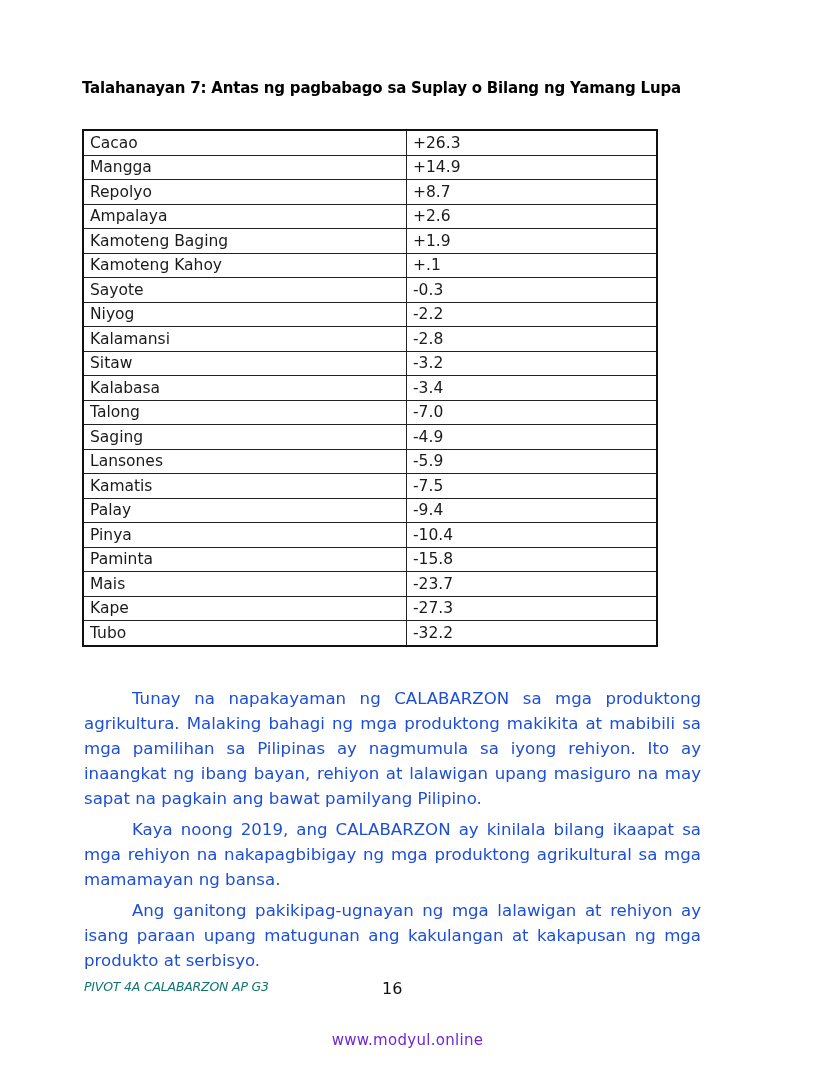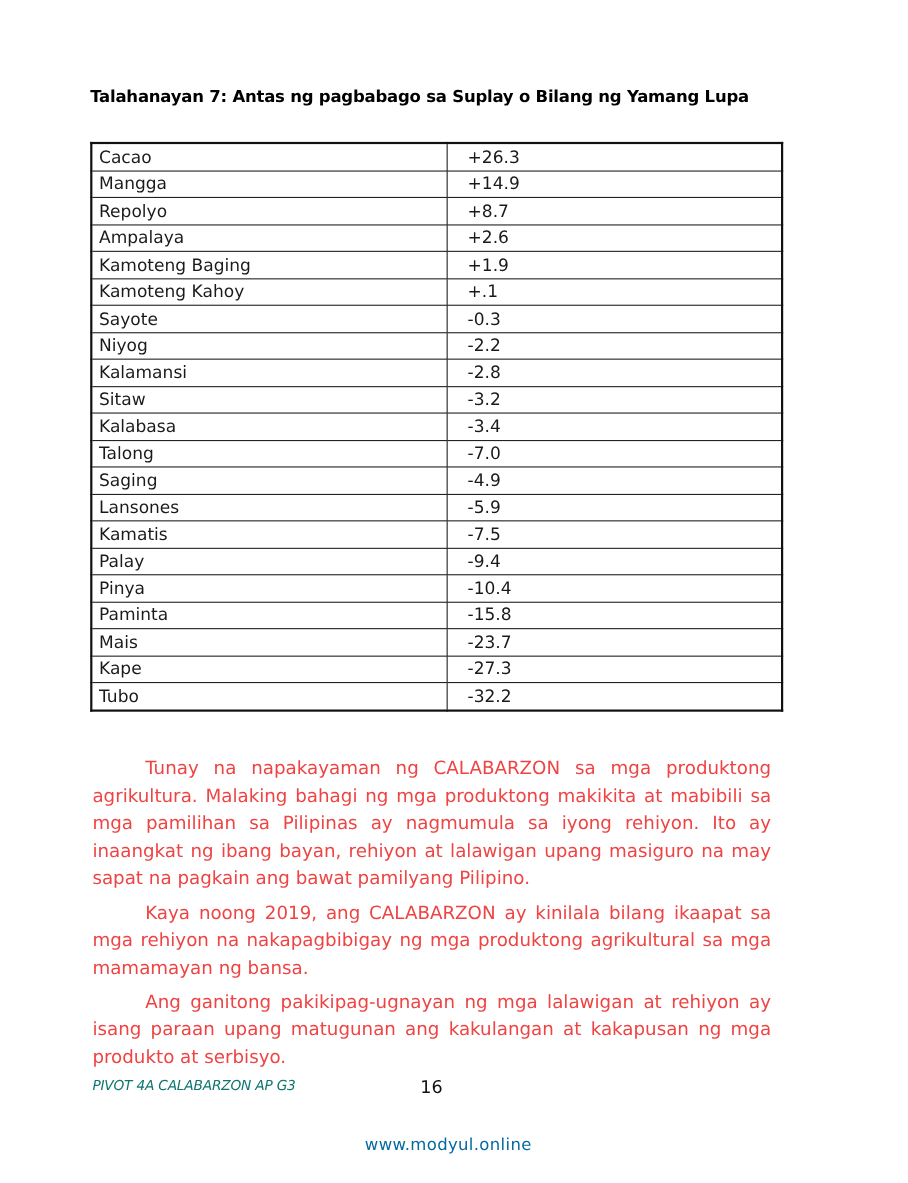--- a/index.html
+++ b/index.html
@@ -24,46 +24,46 @@
       font-weight: bold;
       font-size: 15px;
       line-height: 23px;
       letter-spacing: -0.2px;
       color: #000;
     }
     table.data-table {
       position: absolute;
       left: 82px;
       top: 129px;
-      width: 630px;
+      width: 576px;
       border-collapse: collapse;
       border: 2px solid #111;
     }
     table.data-table td {
       border: 1.5px solid #222;
       height: 23.5px;
       padding: 0 0 0 6px;
       font-family: "DejaVu Sans", sans-serif;
       font-size: 15.5px;
       line-height: 22px;
       color: #1a1a1a;
       vertical-align: middle;
     }
     table.data-table td.name { width: 316px; }
-    table.data-table td.value { padding-left: 18px; }
+    table.data-table td.value { padding-left: 6px; }
 
     .body-text {
       position: absolute;
       left: 84px;
       width: 617px;
       font-family: "DejaVu Sans", sans-serif;
       font-size: 16.6px;
       line-height: 25px;
       text-align: justify;
-      color: #ef4444;
+      color: #1d4ed8;
     }
     .body-text p {
       margin: 0;
       text-indent: 48px;
     }
     #para-1 { top: 686px; }
     #para-2 { top: 817px; }
     #para-3 { top: 898px; }
 
     .footer-left {
@@ -85,21 +85,21 @@
       color: #111;
     }
     .watermark {
       position: absolute;
       left: 0;
       width: 815px;
       top: 1031px;
       text-align: center;
       font-family: "DejaVu Sans", sans-serif;
       font-size: 15px;
-      color: #0369a1;
+      color: #6d28d9;
       letter-spacing: 0.3px;
     }
   </style>
 </head>
 <body>
 
 <div class="page-title">Talahanayan 7: Antas ng pagbabago sa Suplay o Bilang ng Yamang Lupa</div>
 
 <table class="data-table">
   <tbody id="table-body">

